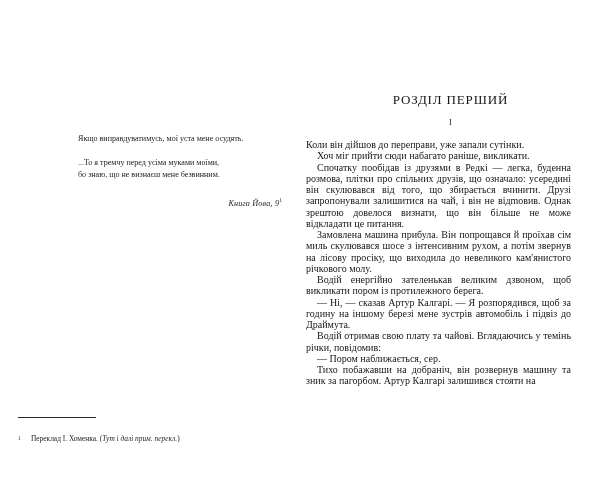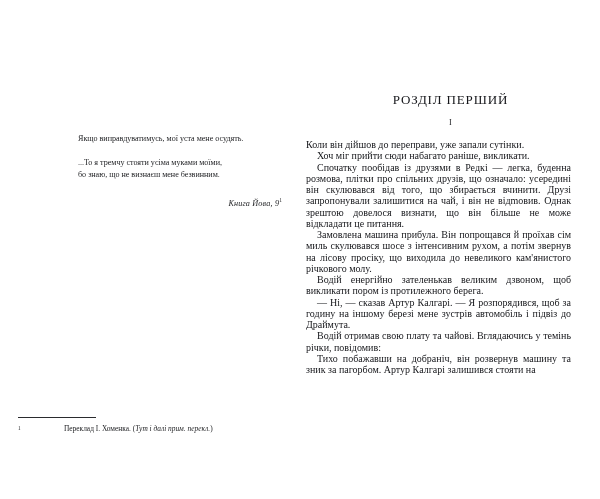--- a/index.html
+++ b/index.html
@@ -68,28 +68,27 @@
     top: 417px;
     width: 300px;
   }
   .footnote-rule {
     width: 78px;
     height: 1px;
     background: #2a2b2e;
     margin-left: 18px;
   }
   .footnote {
-    margin-top: 6px;
+    margin-top: 16px;
     margin-left: 18px;
     font-size: 7.4px;
     line-height: 10px;
     color: #1b1c1f;
     display: flex;
     align-items: flex-start;
-    gap: 33px;
   }
   .footnote-marker {
     font-size: 5.2px;
     line-height: 7px;
     padding-top: 0.5px;
     display: inline-block;
     width: 13px;
     flex: 0 0 13px;
   }
   .footnote-text i {
@@ -156,21 +155,21 @@
 <div class="spread">
 
   <div class="page-left">
 
     <div class="epigraph">
       <div class="epigraph-block-1">
         <div class="epigraph-line">Якщо виправдуватимусь, мої уста мене осудять.</div>
       </div>
 
       <div class="epigraph-block-2">
-        <div class="epigraph-line">...То я тремчу стояти усіма муками моїми,</div>
+        <div class="epigraph-line">...То я тремчу перед усіма муками моїми,</div>
         <div class="epigraph-line">бо знаю, що не визнаєш мене безвинним.</div>
       </div>
 
       <div class="epigraph-source">
         <span>Книга Йова, 9</span><sup>1</sup>
       </div>
     </div>
 
     <div class="footnote-area">
       <div class="footnote-rule"></div>
@@ -189,18 +188,19 @@
     <div class="section-number">I</div>
 
     <div class="body-col">
       <p class="noindent">Коли він дійшов до переправи, уже запали сутінки.</p>
       <p>Хоч міг прийти сюди набагато раніше, викликати.</p>
       <p>Спочатку пообідав із друзями в Редкі — легка, буден­на розмова, плітки про спільних друзів, що означало: усередині він скулювався від того, що збирається вчини­ти. Друзі запропонували залишитися на чай, і він не від­mовив. Однак зрештою довелося визнати, що він більше не може відкладати це питання.</p>
       <p>Замовлена машина прибула. Він попрощався й про­їхав сім миль скулювався шосе з інтенсивним рухом, а потім звернув на лісову просіку, що виходила до неве­ликого кам'янистого річкового молу.</p>
       <p>Водій енергійно зателенькав великим дзвоном, щоб викликати пором із протилежного берега.</p>
       <p>— Ні, — сказав Артур Калгарі. — Я розпорядився, щоб за годину на іншому березі мене зустрів автомобіль і підвіз до Драймута.</p>
       <p>Водій отримав свою плату та чайові. Вглядаючись у те­мінь річки, повідомив:</p>
+      <p>— Пором наближається, сер.</p>
       <p class="clipped">Тихо побажавши на добраніч, він розвернув машину та зник за пагорбом. Артур Калгарі залишився стояти на</p>
     </div>
 
   </div>
 
 </div>
 
 </body></html>

